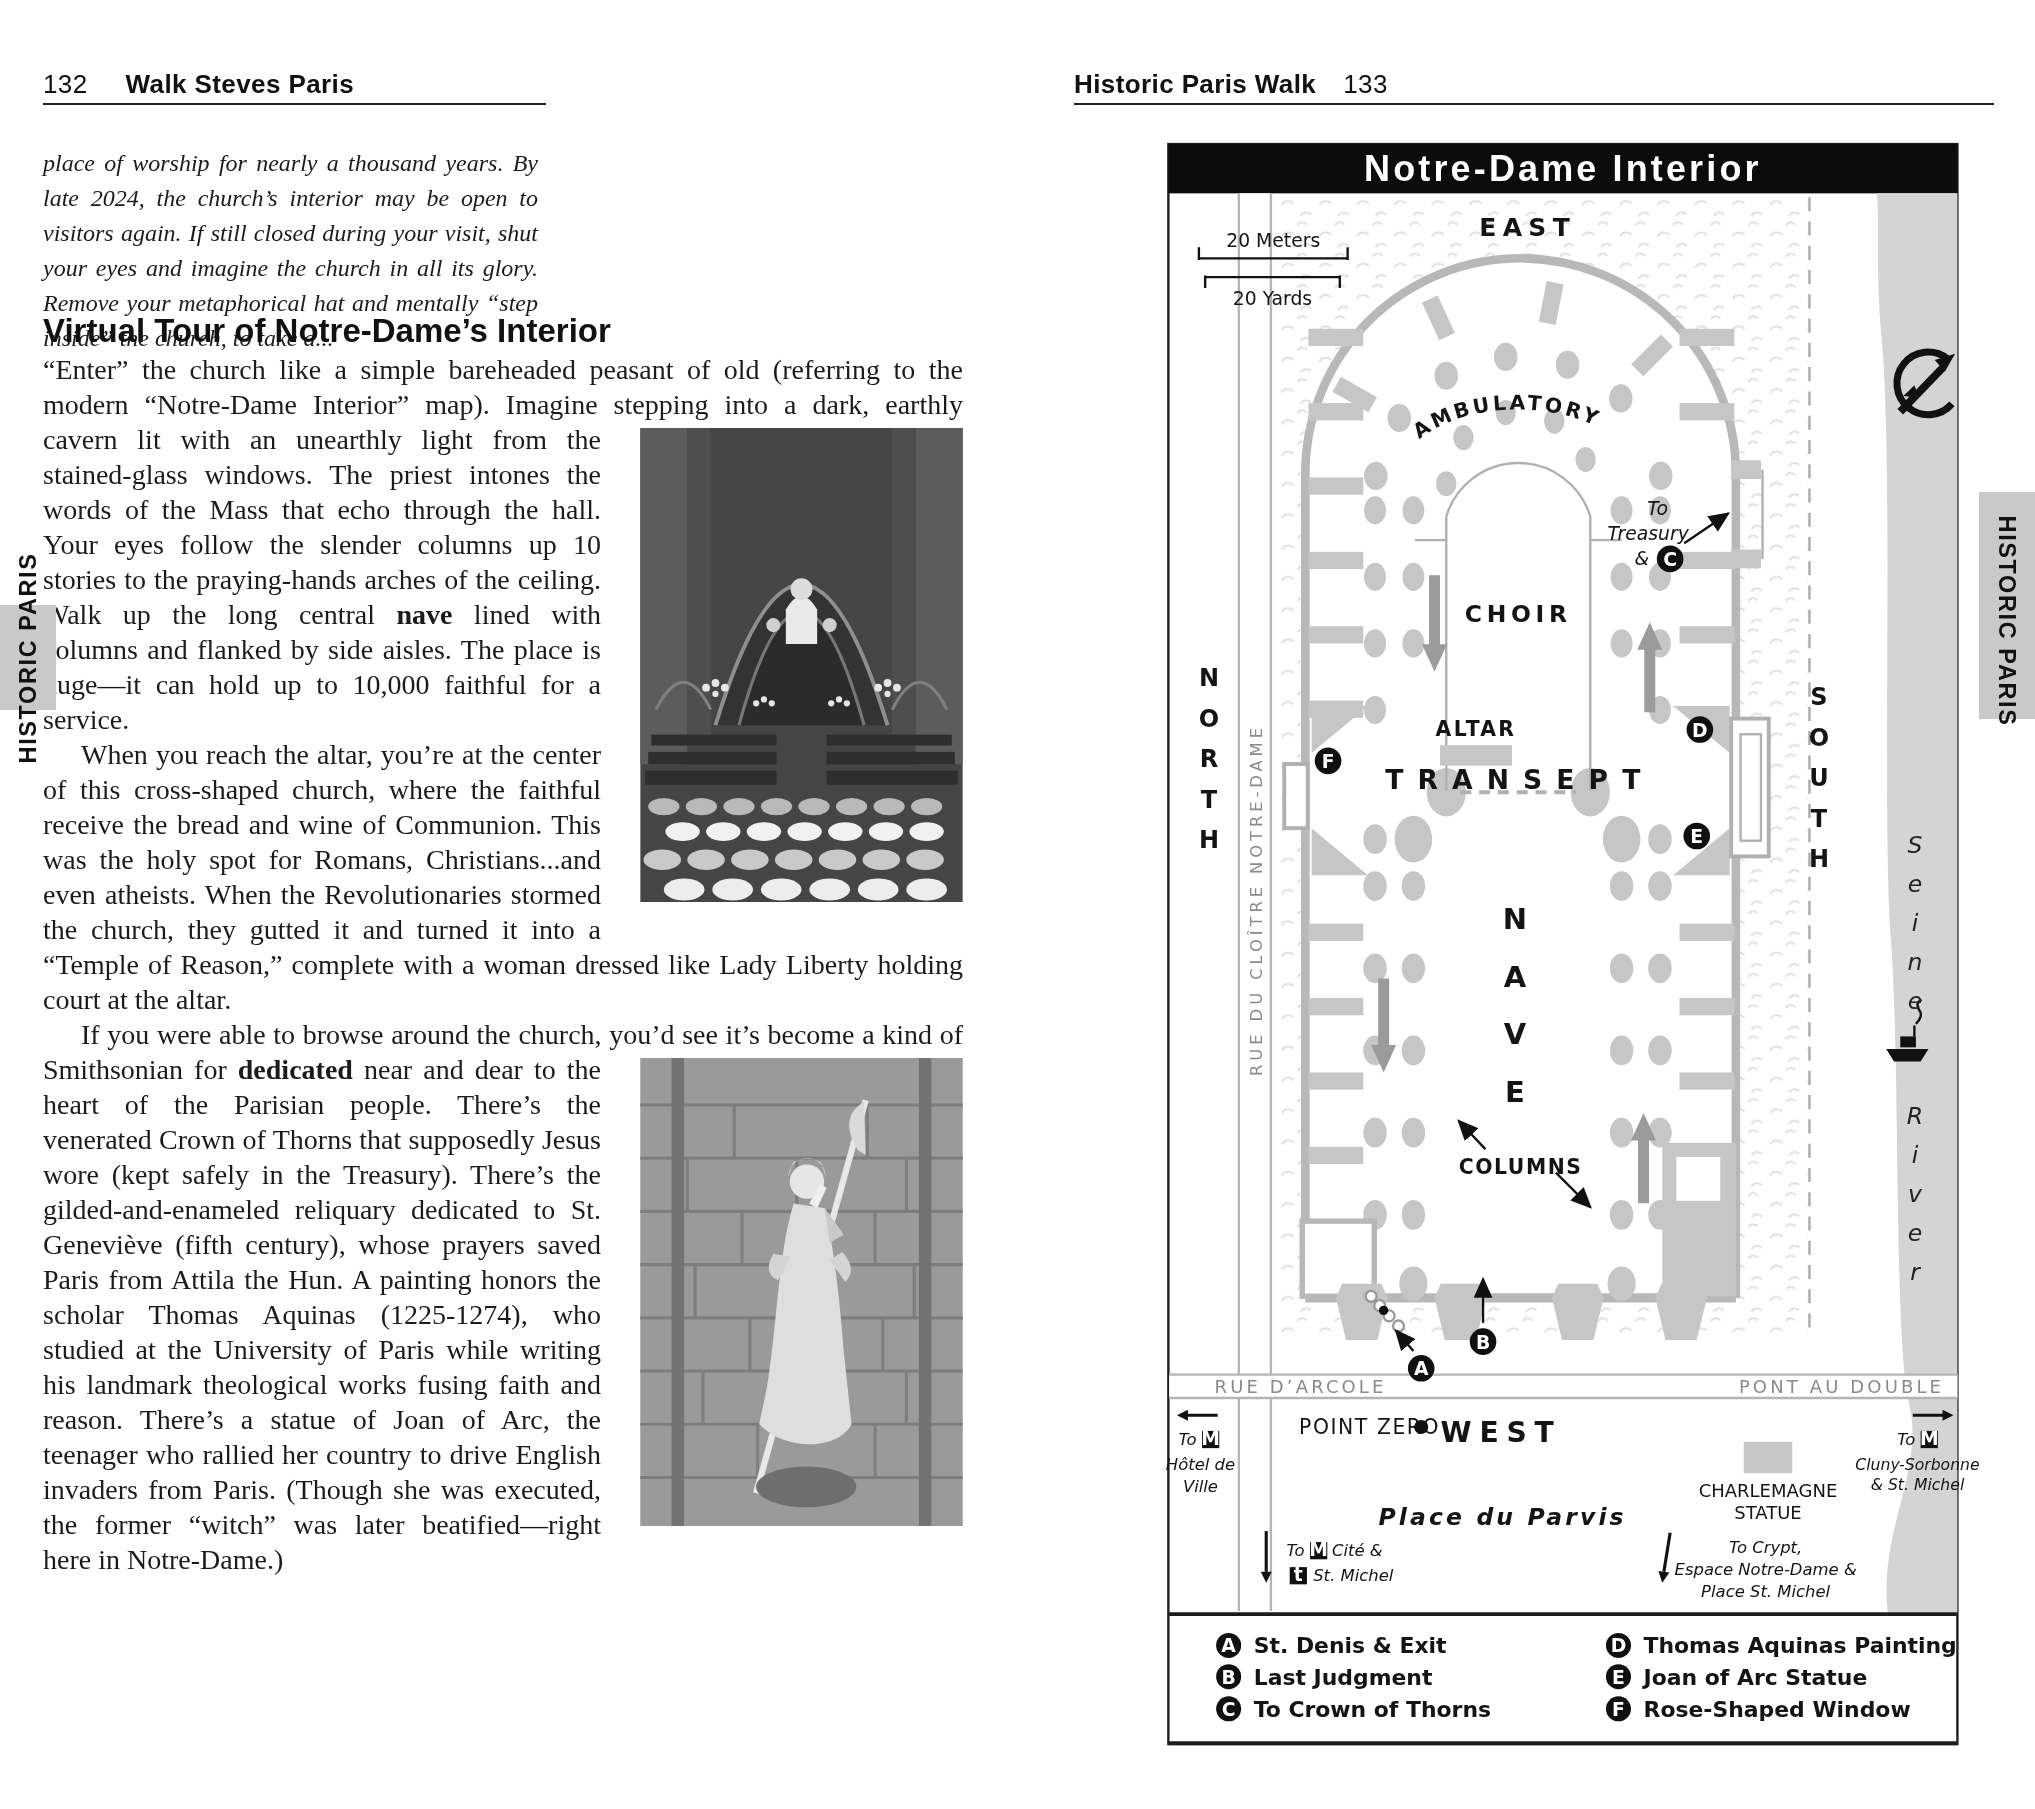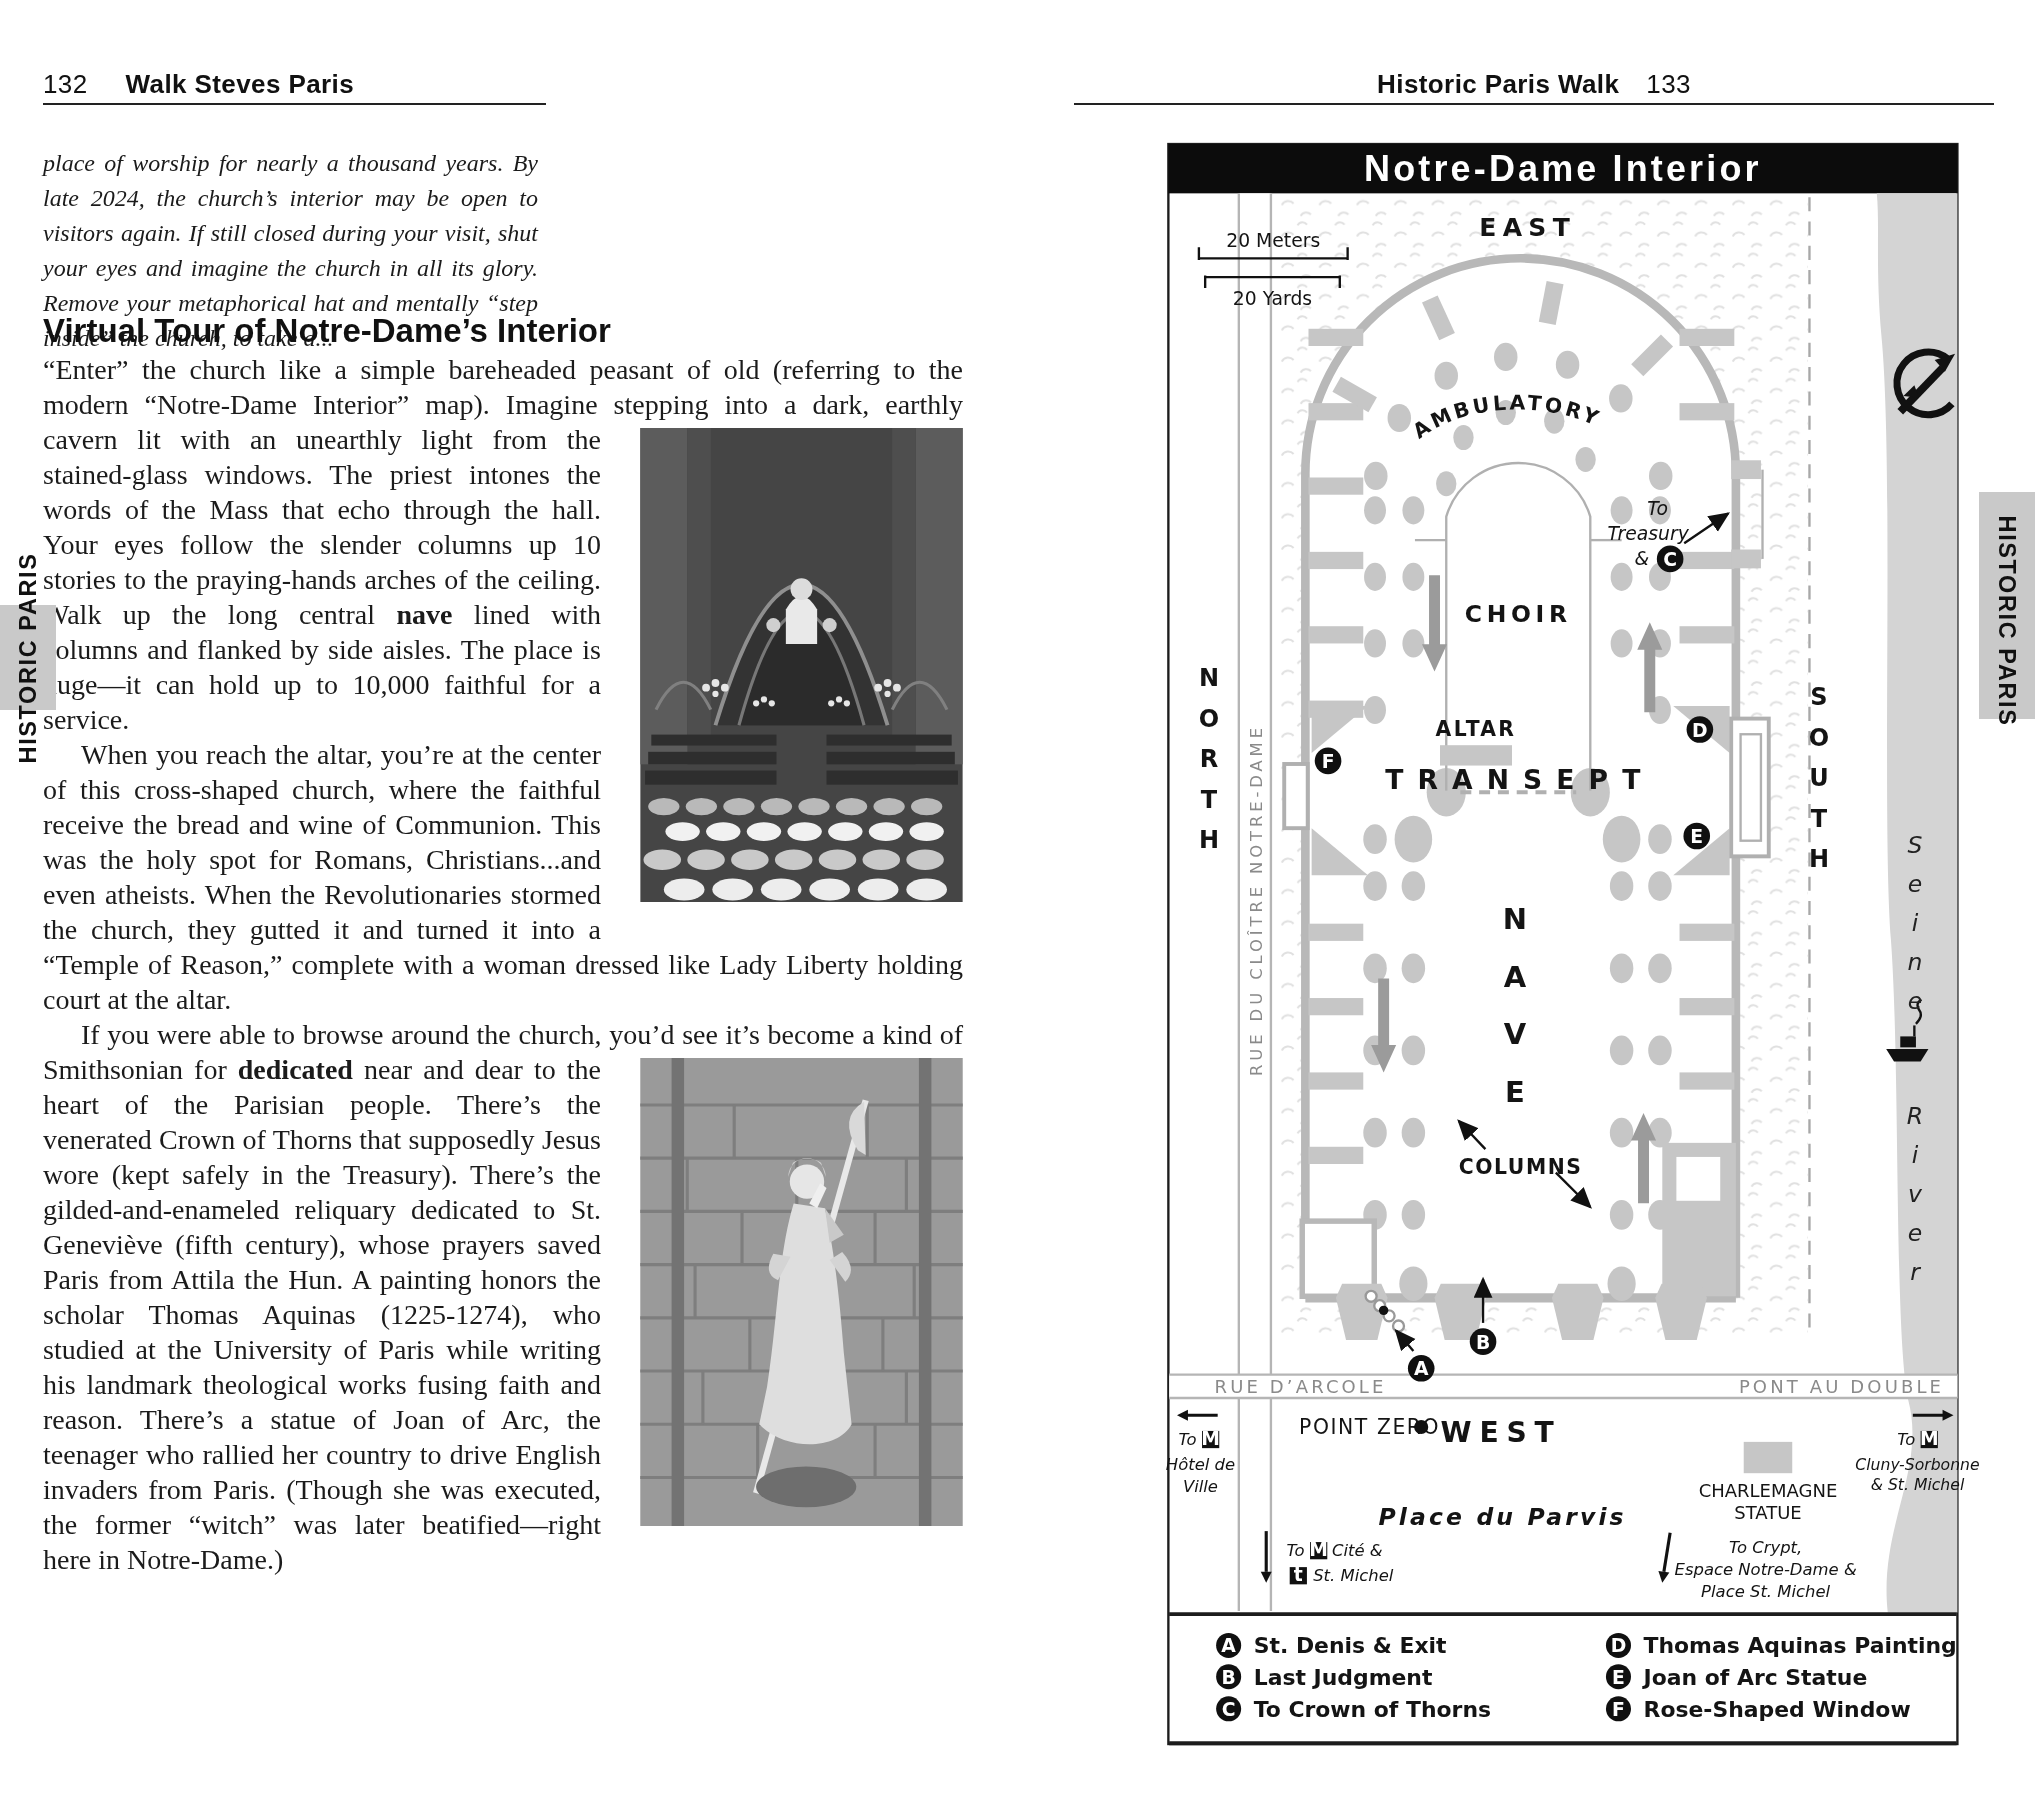--- a/index.html
+++ b/index.html
@@ -3,21 +3,21 @@
 <meta charset="utf-8">
 <style>
   html,body{margin:0;padding:0;background:#ffffff;}
   body{width:2035px;height:1809px;position:relative;font-family:"Liberation Serif",serif;color:#1b1b1b;overflow:hidden;}
   .abs{position:absolute;}
 
   
   .runhead{font-family:"Liberation Sans",sans-serif;font-weight:bold;font-size:26px;letter-spacing:0.4px;color:#111;white-space:nowrap;}
   .rh-left{left:43px;top:69px;}
   .rh-left .pn{margin-right:38px;font-weight:normal;}
-  .rh-right{left:1074px;top:69px;width:920px;text-align:center;}
+  .rh-right{left:1074px;top:69px;width:920px;text-align:left;}
   .rh-right .pn{margin-left:27px;font-weight:normal;}
   .rule{background:#222;height:2.3px;}
   .rule-l{left:43px;top:103px;width:503px;}
   .rule-r{left:1074px;top:103px;width:920px;}
 
   
   .intro{left:43px;top:146px;width:495px;font-size:24px;line-height:35px;font-style:italic;text-align:justify;}
   .heading{left:43px;top:312px;font-family:"Liberation Sans",sans-serif;font-weight:bold;font-size:33px;color:#111;}
   .bodycol{left:43px;top:352px;width:920px;font-size:28px;line-height:35px;text-align:justify;}
   .bodycol p{margin:0;}

